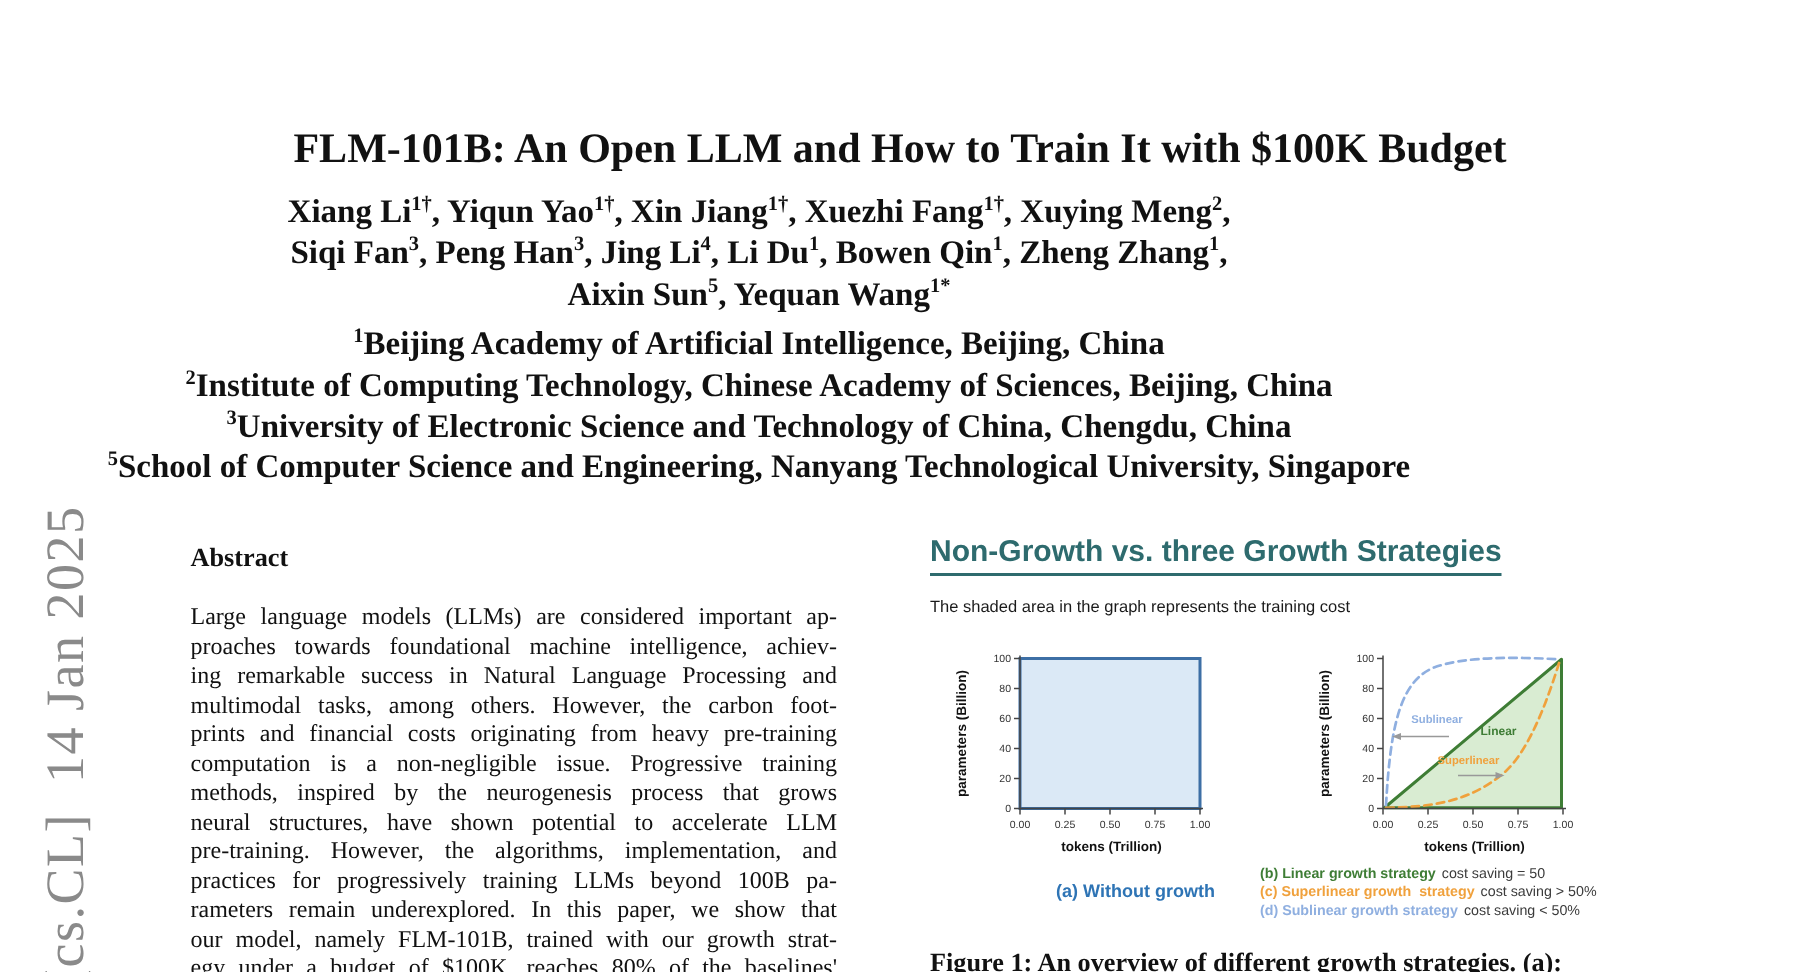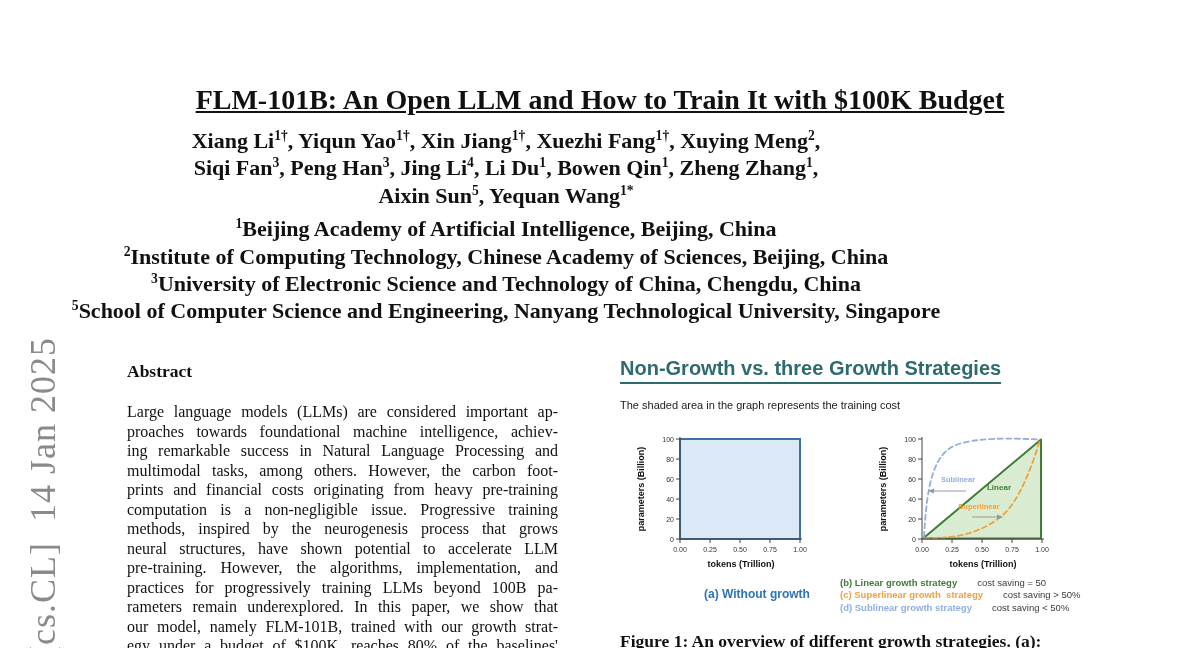--- a/index.html
+++ b/index.html
@@ -9,21 +9,21 @@
   
   .watermark{
     position:absolute;left:22px;top:658px;
     transform:rotate(-90deg);transform-origin:0 0;
     font-family:"Liberation Serif",serif;
     font-size:36px;color:#8a8a8a;letter-spacing:1px;white-space:pre;
   }
 
   
   .title{position:absolute;top:84px;left:0;width:1200px;text-align:center;
-    font-size:28px;font-weight:bold;margin:0;text-decoration:underline;}
+    font-size:28px;font-weight:bold;margin:0;}
   .authors{position:absolute;top:127px;left:0;width:1012px;text-align:center;
     font-weight:bold;font-size:22px;line-height:27.4px;}
   .affils{margin-top:6px;}
   .authors sup{font-size:62%;line-height:0;}
 
   
   .abstract-col{position:absolute;left:127px;top:361px;width:431px;}
   .abs-heading{text-align:left;font-size:17.5px;font-weight:bold;margin:0;}
   .abs-text{margin:20px 0 0 0;font-size:16px;line-height:19.5px;
     white-space:pre-line;text-align:justify;text-align-last:justify;}
@@ -53,21 +53,21 @@
 
   .chart-a-caption{position:absolute;left:657px;top:587px;width:200px;text-align:center;
     font-family:"Liberation Sans",sans-serif;font-size:12px;font-weight:bold;color:#2e74b5;}
 
   .legend{position:absolute;left:840px;top:577px;font-family:"Liberation Sans",sans-serif;
     font-size:9.5px;line-height:12.3px;}
   .lg-label{font-weight:bold;white-space:pre-wrap;}
   .lg-linear{color:#3e7d35;}
   .lg-superlinear{color:#f0a13c;}
   .lg-sublinear{color:#8fafe0;}
-  .lg-value{color:#3b3b3b;margin-left:20px;}
+  .lg-value{color:#3b3b3b;margin-left:4px;}
 
   .fig-caption{position:absolute;left:620px;top:631px;width:580px;
     font-size:17.5px;font-weight:bold;color:#111;}
 </style>
 </head>
 <body>
 
 <div class="page">
 
   <div class="watermark">[cs.CL]  14 Jan 2025</div>

